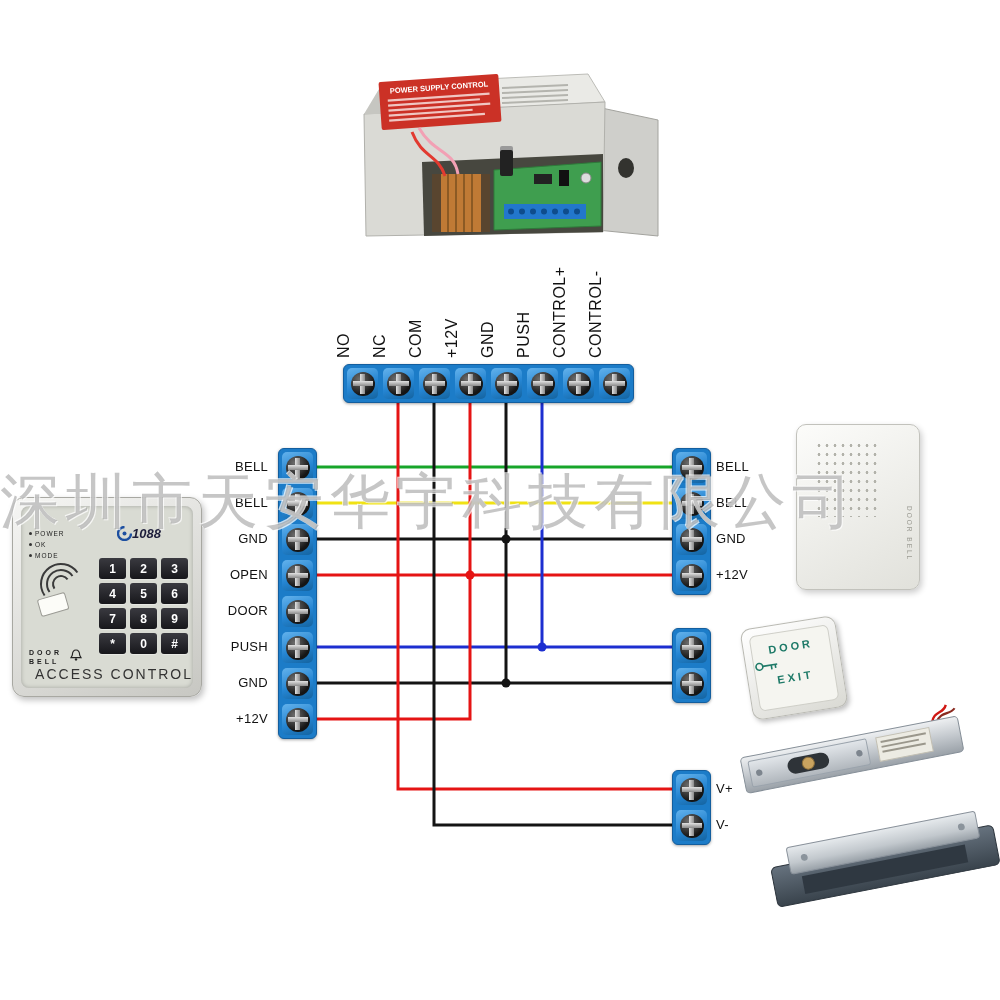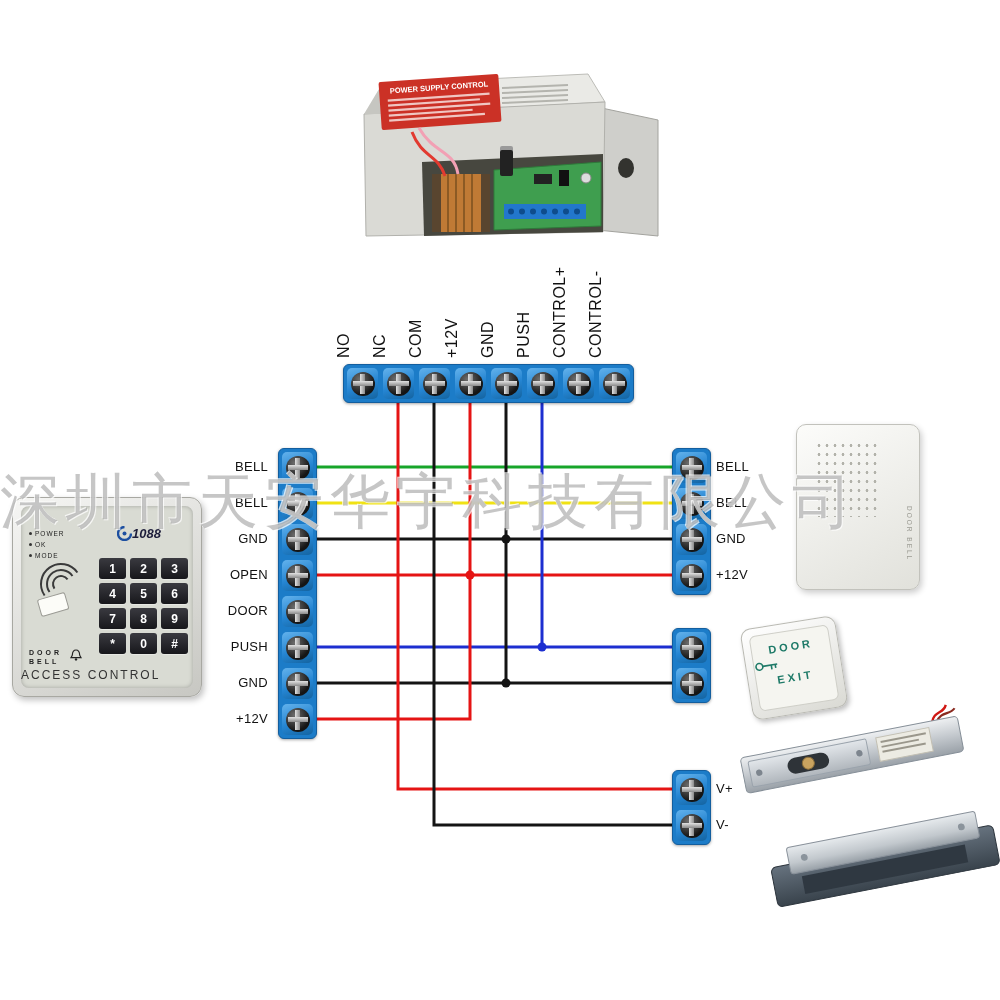--- a/index.html
+++ b/index.html
@@ -47,21 +47,21 @@
   .kp-logo-text{font-size:13px;font-weight:bold;color:#1d1d3a;font-style:italic;}
   .kp-rfid{position:absolute;left:10px;top:52px;}
   .kp-keys{position:absolute;left:78px;top:52px;width:92px;display:grid;
            grid-template-columns:repeat(3,27px);grid-auto-rows:21px;gap:4px;}
   .kp-key{background:linear-gradient(180deg,#3a3a40,#17171b);border-radius:3px;color:#fff;
           font-size:12px;font-weight:bold;display:flex;align-items:center;justify-content:center;
           box-shadow:0 1px 1px rgba(255,255,255,.4);}
   .kp-bell-label{position:absolute;left:8px;top:142px;width:36px;font-size:7px;font-weight:bold;
           letter-spacing:3px;color:#222;line-height:9px;}
   .kp-bell-icon{position:absolute;left:48px;top:142px;}
-  .kp-footer{position:absolute;left:0;right:0;bottom:6px;text-align:left;font-size:12px;
+  .kp-footer{position:absolute;left:0;right:0;bottom:6px;text-align:right;font-size:14px;
           letter-spacing:2px;color:#333;font-weight:500;}
 
   
   .doorbell{position:absolute;left:796px;top:424px;width:122px;height:164px;z-index:1;
           border-radius:10px;background:linear-gradient(150deg,#fcfcfa,#e1e1db);
           border:1px solid #c2c2bc;box-shadow:2px 3px 6px rgba(0,0,0,.2);}
   .db-holes{position:absolute;left:18px;top:16px;width:66px;height:76px;
           background-image:radial-gradient(circle,#b2b2aa 1.3px,transparent 1.6px);
           background-size:8px 9px;}
   .db-label{position:absolute;right:6px;bottom:28px;writing-mode:vertical-rl;font-size:6.5px;

